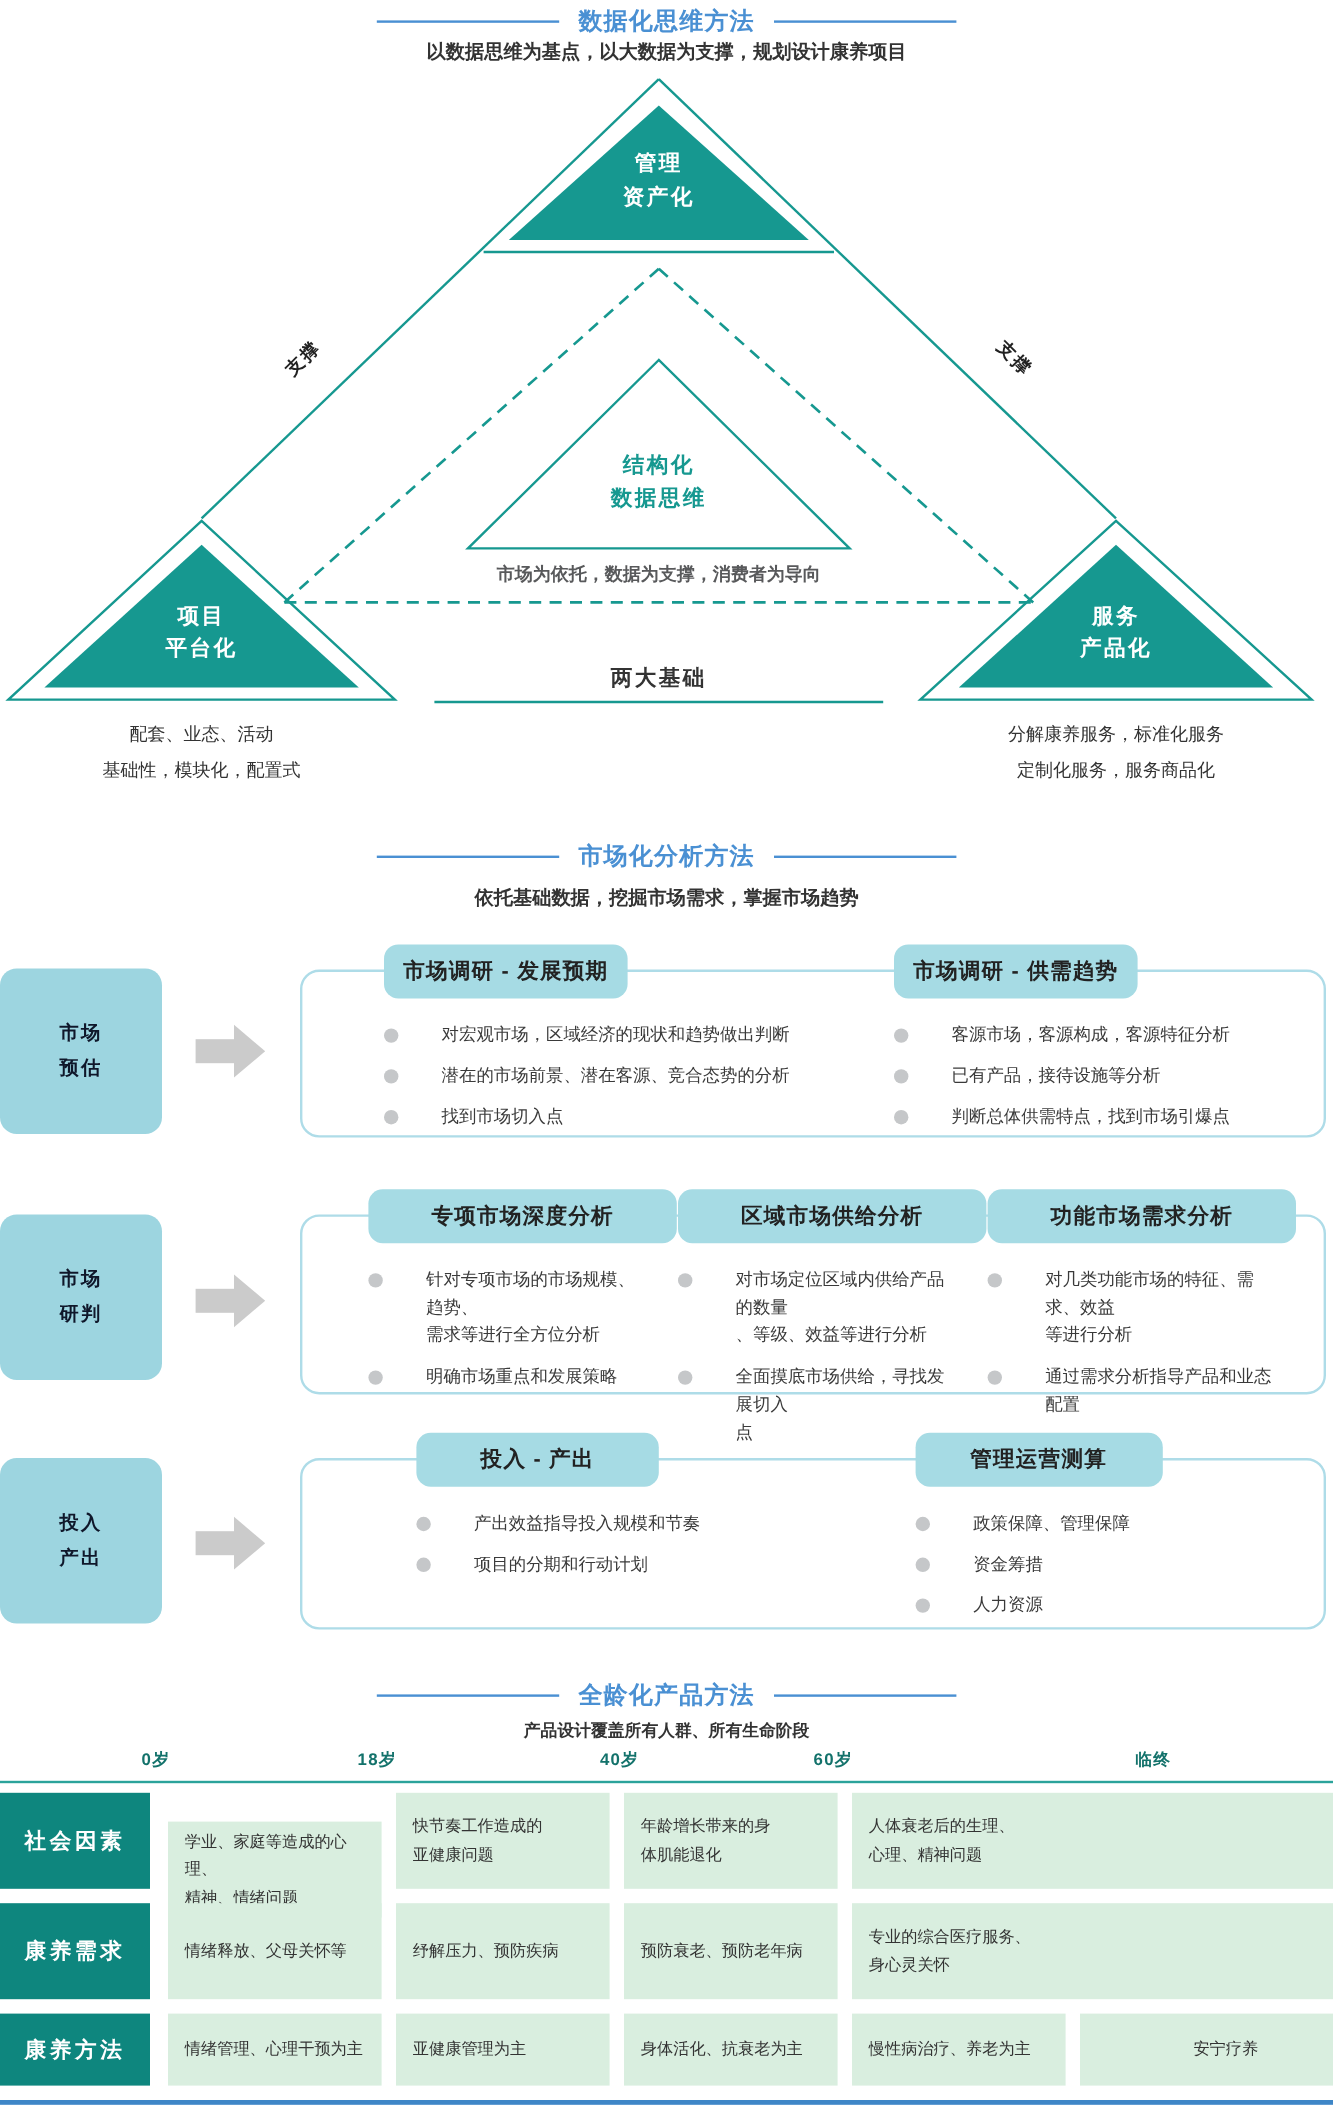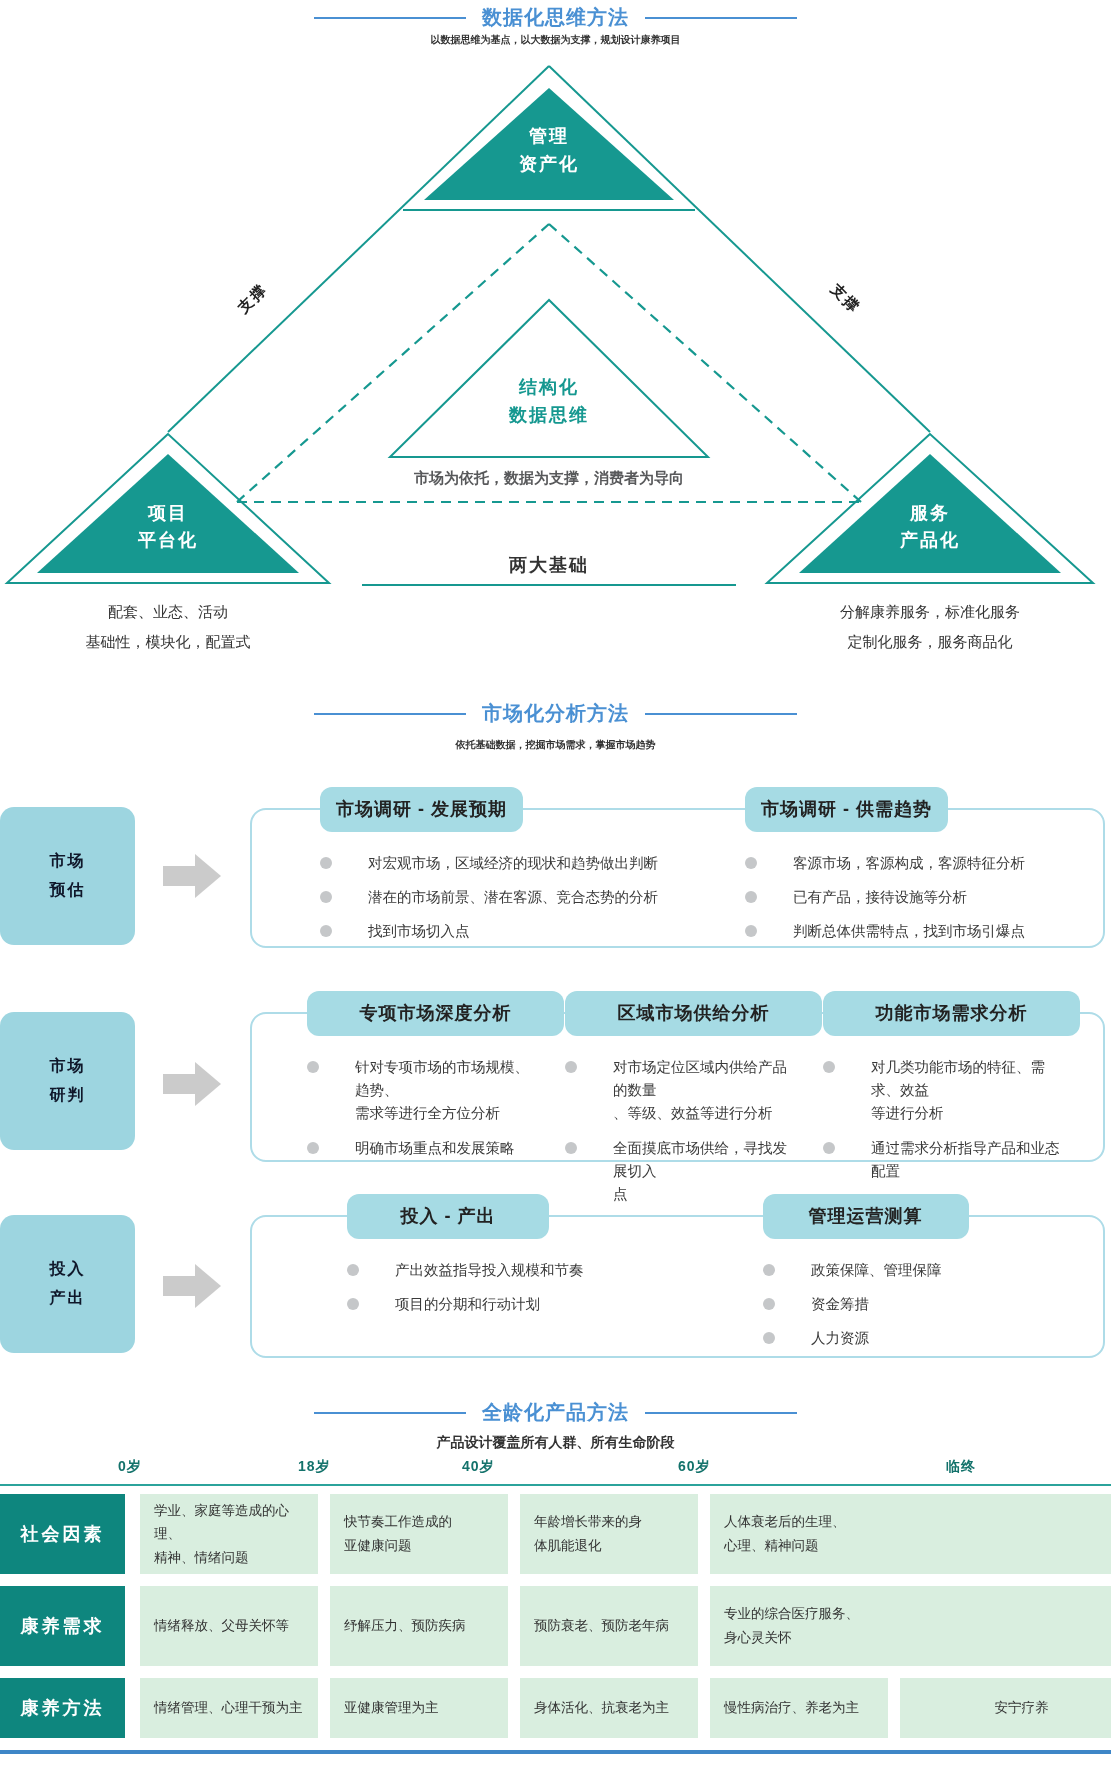--- a/index.html
+++ b/index.html
@@ -12,21 +12,21 @@
   .sec-header {
     position:absolute; left:0; width:1111px; display:flex;
     align-items:center; justify-content:center; gap:16px;
   }
   .sec-header .hline { width:152px; height:2px; background:#4a90d3; }
   .sec-header .sec-title {
     margin:0; font-size:20px; font-weight:bold; color:#4a90d3; letter-spacing:1px;
   }
   .sec-sub {
     position:absolute; left:0; width:1111px; text-align:center;
-    font-size:10px; font-weight:bold; color:#333;
+    font-size:16px; font-weight:bold; color:#333;
   }
   
   .pyramid-svg { position:absolute; left:0; top:55px; width:1111px; height:605px; }
   .pyr-line { stroke:#169890; stroke-width:2; fill:none; }
   .pyr-dash { stroke:#169890; stroke-width:2.2; fill:none; stroke-dasharray:10 7; }
   .pyr-fill { fill:#169890; stroke:none; }
   .pyr-text { font-family:"Liberation Sans","DejaVu Sans",sans-serif; font-weight:bold; }
   .t-white { fill:#ffffff; font-size:18px; letter-spacing:2px; }
   .t-teal  { fill:#169890; font-size:18px; letter-spacing:2px; }
   .t-gray  { fill:#58595b; font-size:15px; }
@@ -281,29 +281,29 @@
   <div class="sec-header" style="top:1399px;">
     <span class="hline"></span>
     <h1 class="sec-title">全龄化产品方法</h1>
     <span class="hline"></span>
   </div>
   <div class="sec-sub" style="top:1434px;font-size:14px;">产品设计覆盖所有人群、所有生命阶段</div>
 
   <div>
     <span class="age-label" style="left:118px;top:1458px;">0岁</span>
     <span class="age-label" style="left:298px;top:1458px;">18岁</span>
-    <span class="age-label" style="left:462px;top:1458px;">40岁</span>
+    <span class="age-label" style="left:500px;top:1458px;">40岁</span>
     <span class="age-label" style="left:678px;top:1458px;">60岁</span>
     <span class="age-label" style="left:946px;top:1458px;">临终</span>
     <div class="age-line" style="top:1484px;"></div>
   </div>
 
   <div class="trow" style="top:1494px;height:80px;">
     <div class="hdrcell">社会因素</div>
-    <div class="cell" style="left:140px;width:178px;">学业、家庭等造成的心理、
+    <div class="cell" style="left:140px;width:178px;margin-top:24px;">学业、家庭等造成的心理、
 精神、情绪问题</div>
     <div class="cell" style="left:330px;width:178px;">快节奏工作造成的
 亚健康问题</div>
     <div class="cell" style="left:520px;width:178px;">年龄增长带来的身
 体肌能退化</div>
     <div class="cell" style="left:710px;width:401px;">人体衰老后的生理、
 心理、精神问题</div>
   </div>
 
   <div class="trow" style="top:1586px;height:80px;">

